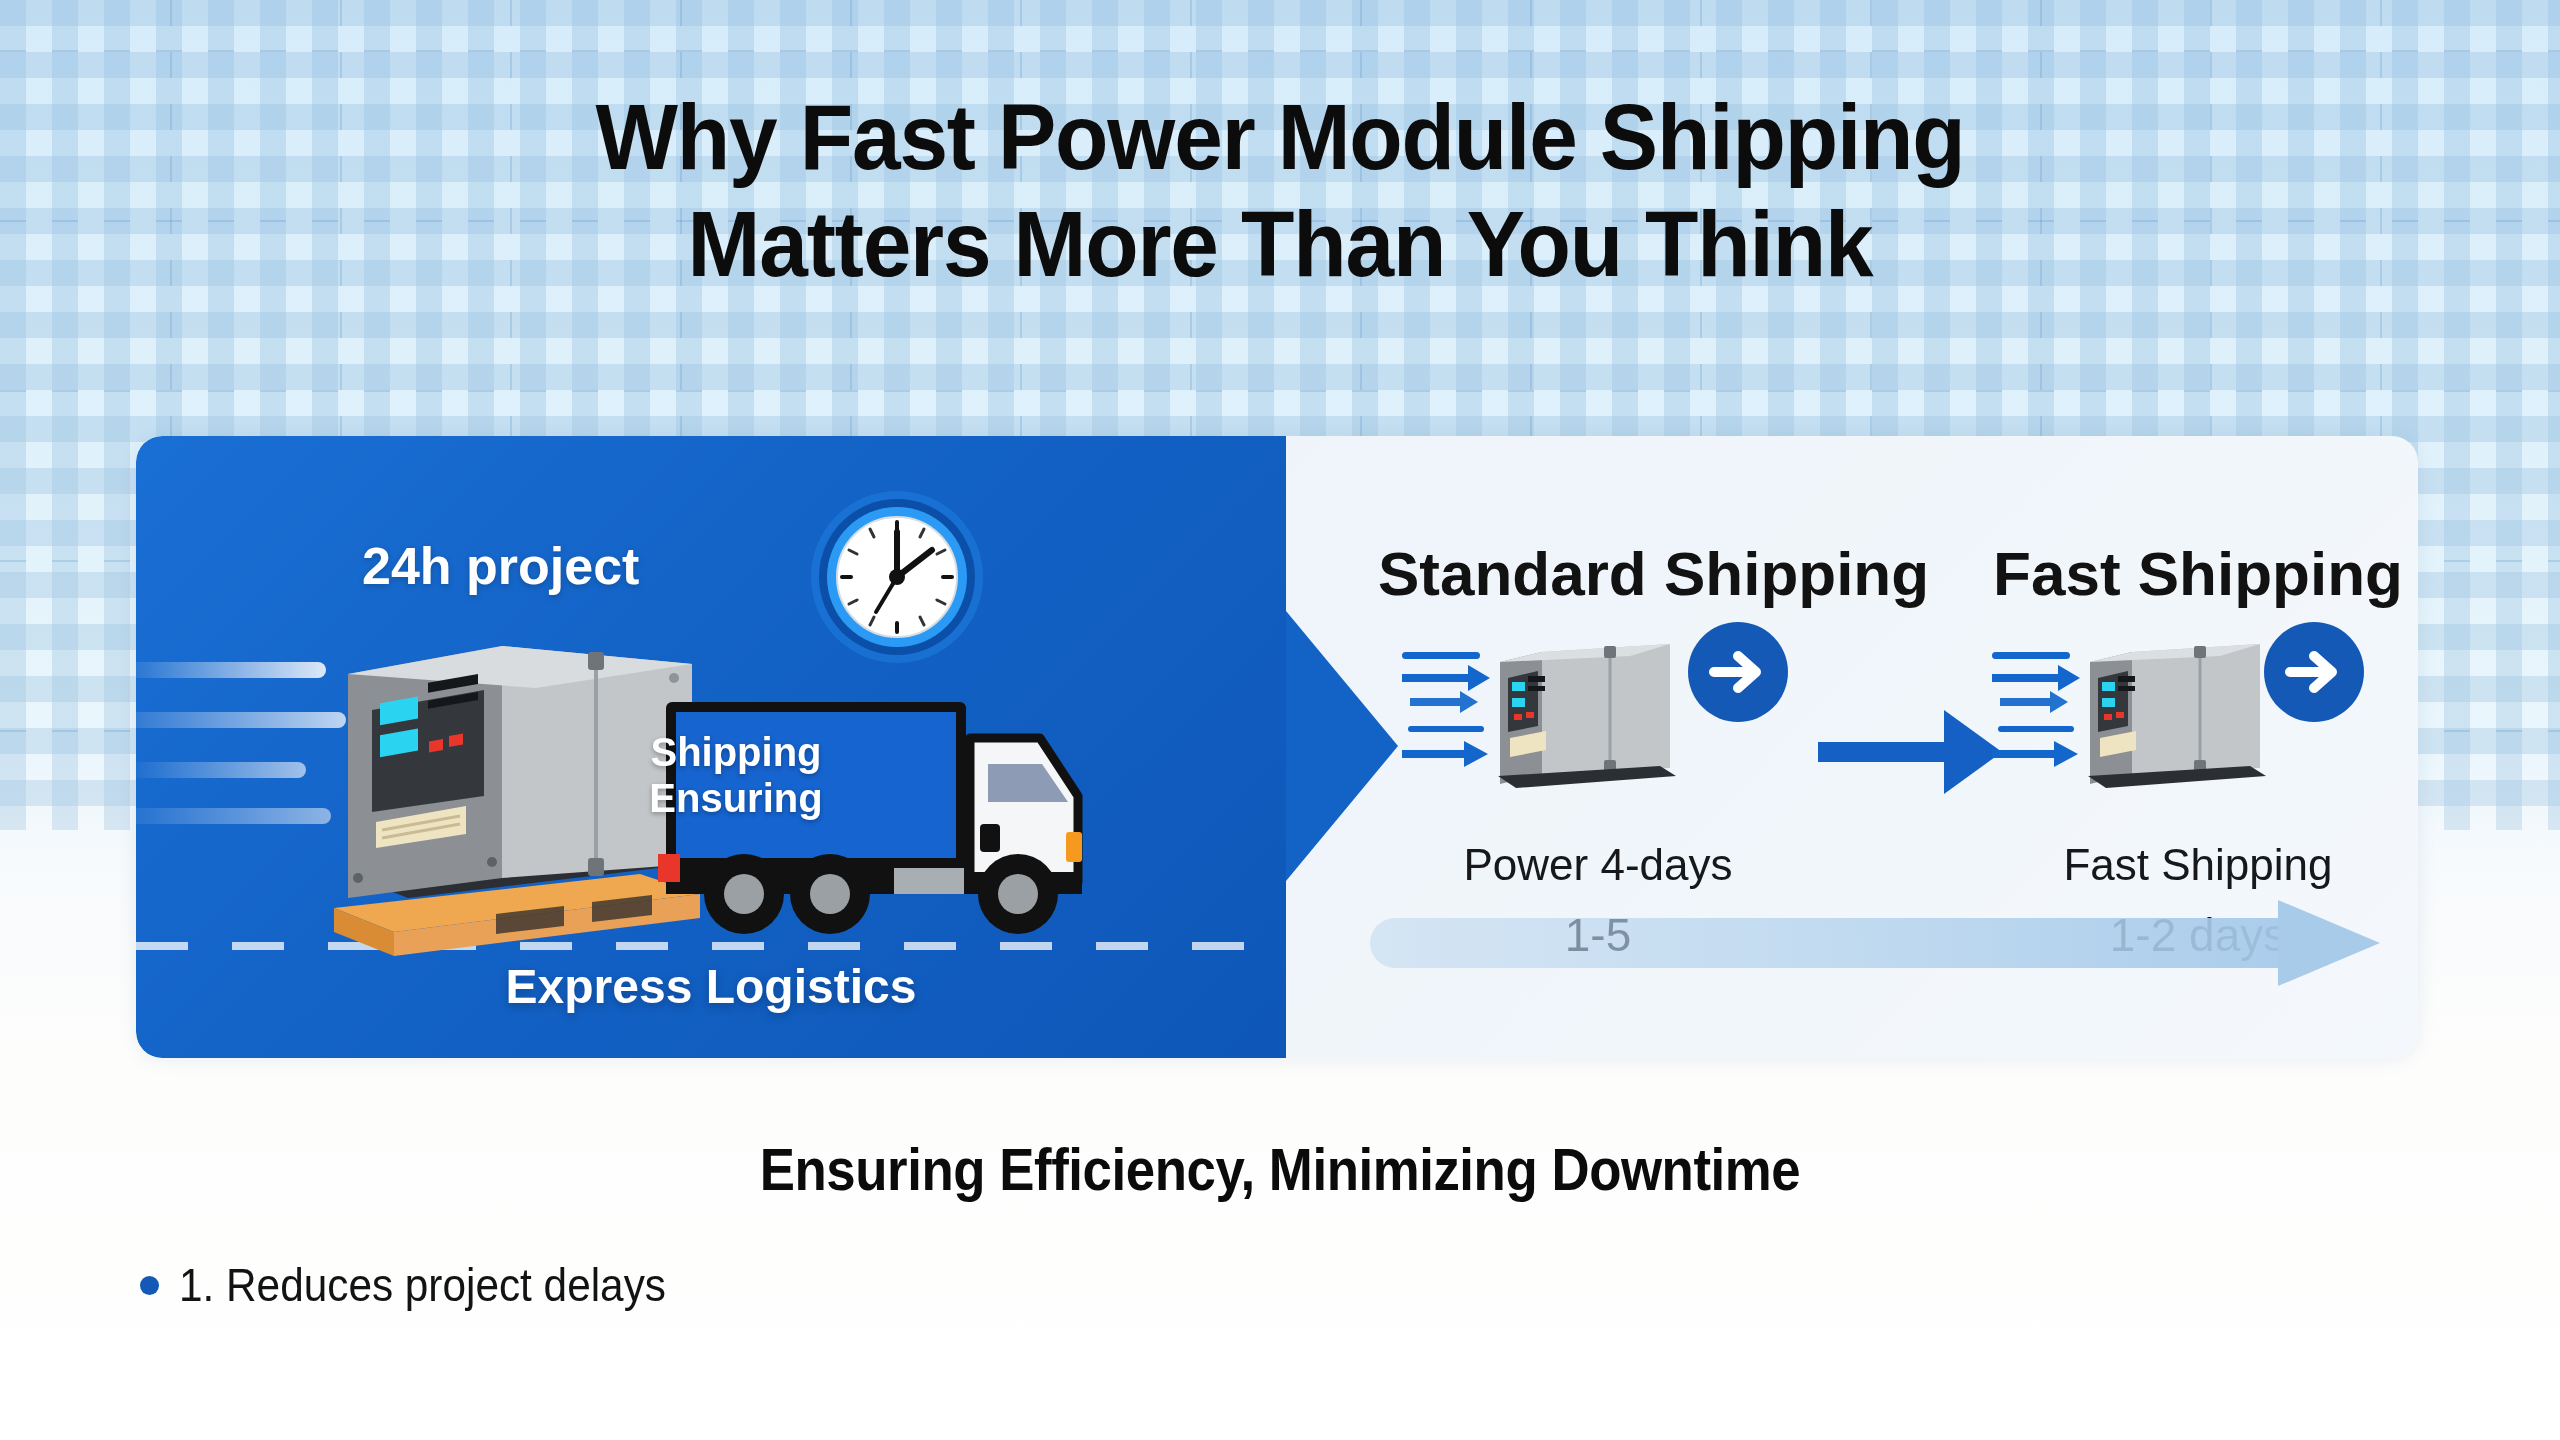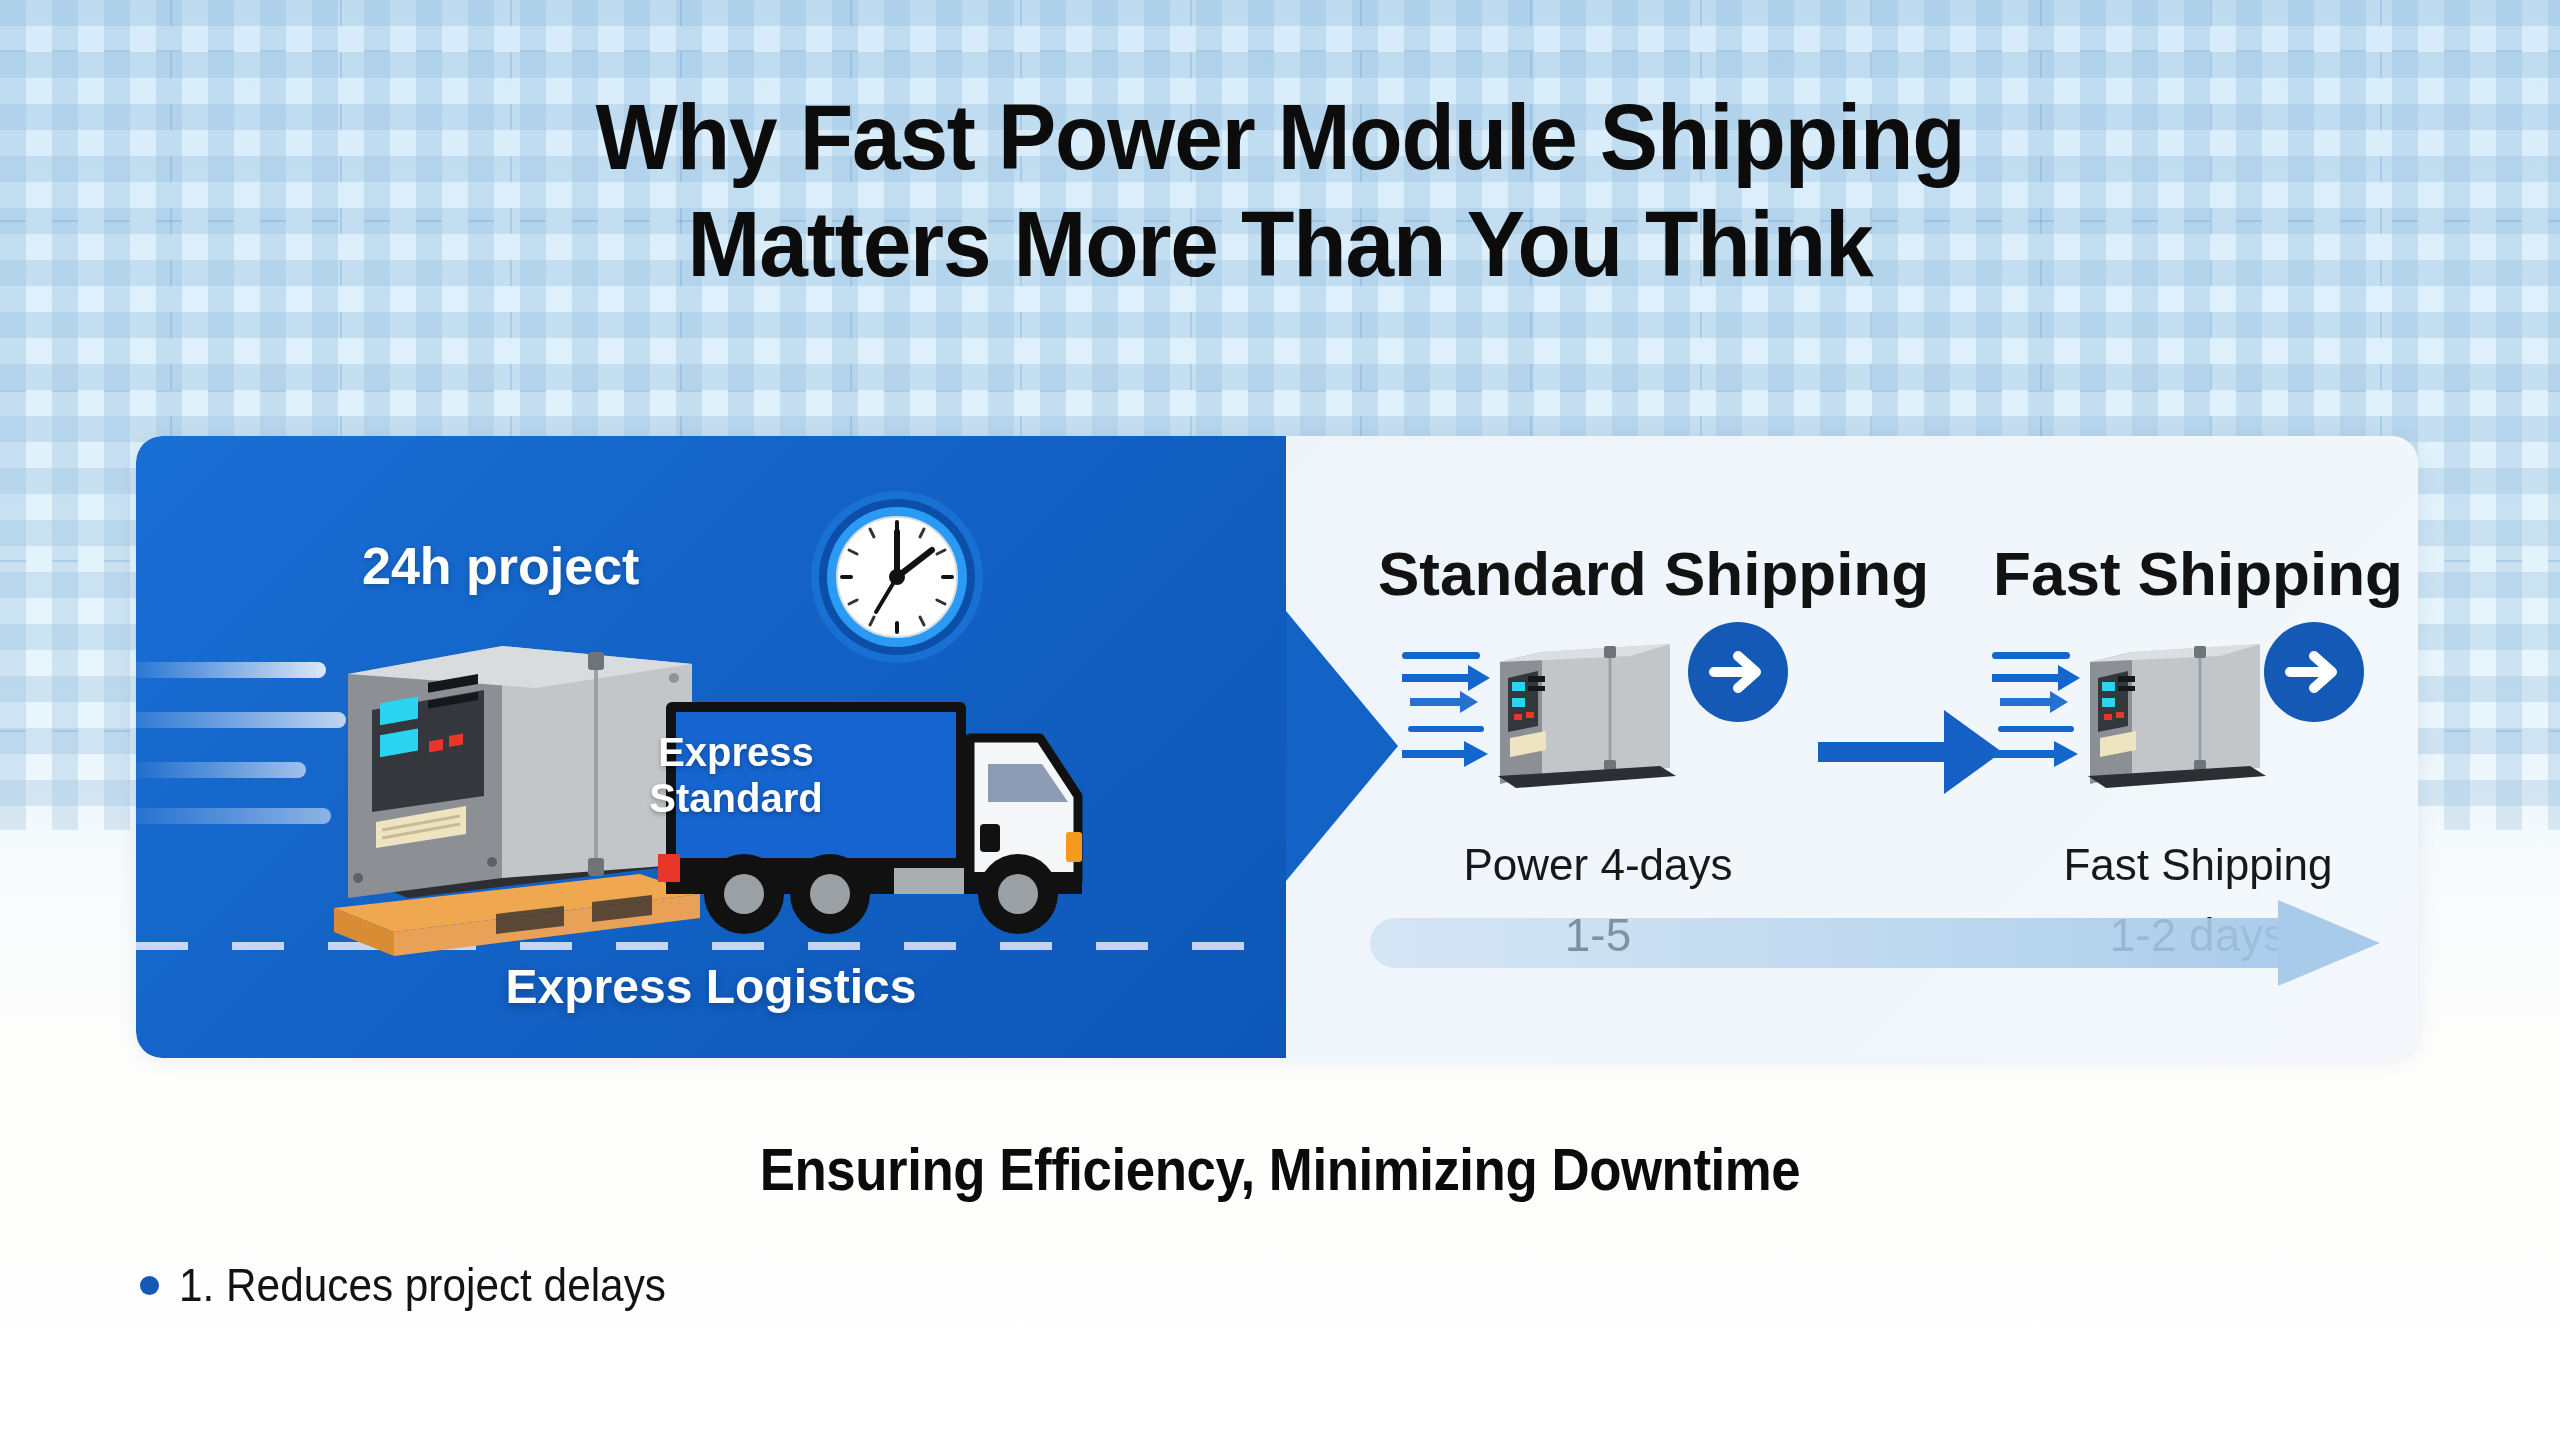--- a/index.html
+++ b/index.html
@@ -294,22 +294,22 @@
           <rect x="246" y="182" width="70" height="26" fill="#a9aeb2"></rect>
 
           <circle cx="96" cy="208" r="40" fill="#111"></circle>
             <circle cx="96" cy="208" r="20" fill="#9aa0a4"></circle>
           <circle cx="182" cy="208" r="40" fill="#111"></circle>
             <circle cx="182" cy="208" r="20" fill="#9aa0a4"></circle>
           <circle cx="370" cy="208" r="40" fill="#111"></circle>
             <circle cx="370" cy="208" r="20" fill="#9aa0a4"></circle>
         </svg>
         <div class="trucktext" style="top:44px; left:-152px;">
-          <span>Express</span><br>
-          <span>Standard</span>
+          <span>Shipping</span><br>
+          <span>Ensuring</span>
         </div>
       </div>
 
       <div id="expresscaption">Express Logistics</div>
     </div>
 
     <div id="chevron"></div>
   </div>
 
   <div class="colhead" style="left:1378px; top:538px; width:440px;">Standard Shipping</div>

